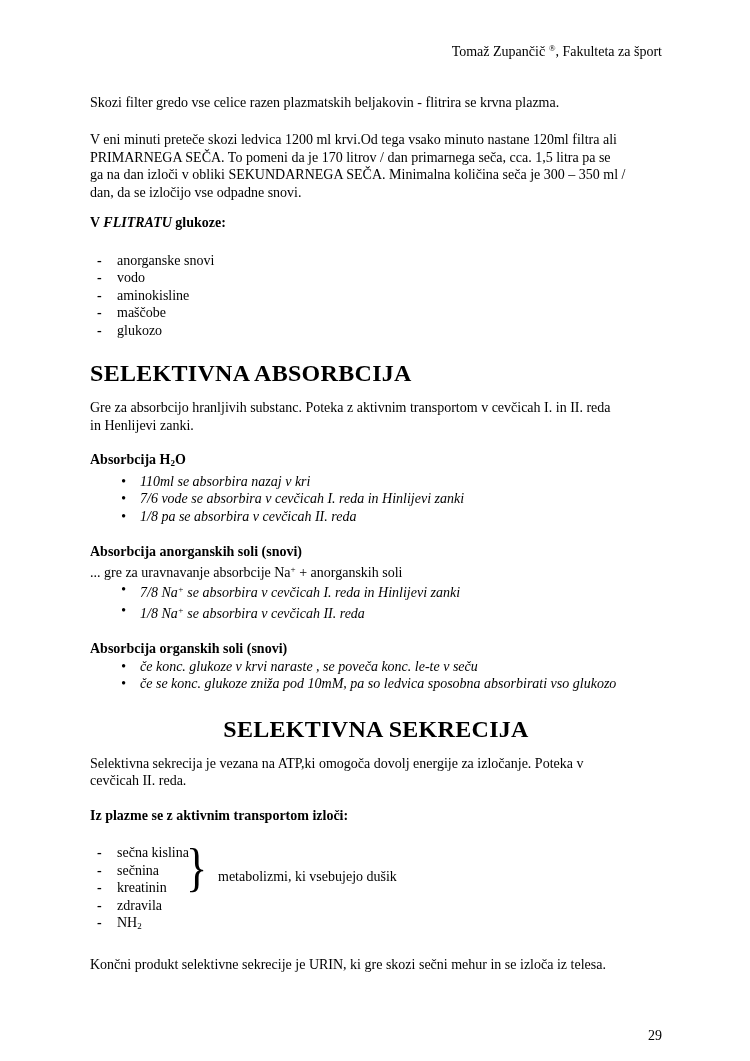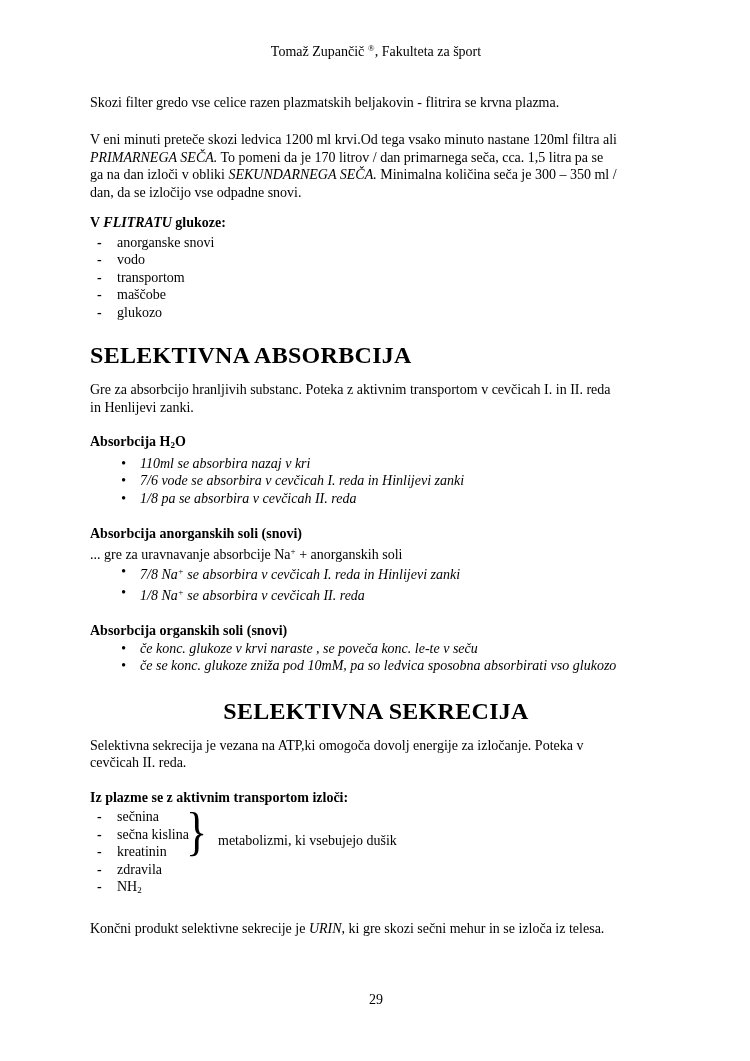--- a/index.html
+++ b/index.html
@@ -10,35 +10,35 @@
     margin: 0 auto;
     background: #ffffff;
     box-sizing: border-box;
     padding: 40px 88px 0 90px;
     font-family: "Liberation Serif", "DejaVu Serif", serif;
     font-size: 14px;
     line-height: 17.5px;
     color: #000000;
     overflow: hidden;
   }
-  .center { text-align: center; }
+  .center { text-align: right; }
   .line { white-space: nowrap; }
   .para div.line { white-space: nowrap; }
   .h1 {
     font-weight: bold;
     font-size: 24px;
     line-height: 24px;
     letter-spacing: 0.3px;
     white-space: nowrap;
   }
   .bold-head { font-weight: bold; white-space: nowrap; }
 
   
   .seg-b  { font-weight: bold; }
-  .seg-i  { font-style: italic; }
+  .seg-i  { }
   .seg-bi { font-weight: bold; font-style: italic; }
   .seg-sup  { font-size: 9px; vertical-align: 5px; }
   .seg-sub  { font-size: 9px; vertical-align: -2px; }
   .seg-bsub { font-size: 9px; vertical-align: -2px; font-weight: bold; }
 
   
   .dash-item {
     position: relative;
     padding-left: 27px;
     white-space: nowrap;
@@ -58,21 +58,21 @@
   .bullet-item::before {
     content: "\2022";
     position: absolute;
     left: 31px;
   }
 
   
   .mt-intro      { margin-top: 33px; }
   .mt-filtration { margin-top: 20px; }
   .mt-filtrate-h { margin-top: 13px; }
-  .mt-list-tight { margin-top: 2px; }
+  .mt-list-tight { margin-top: 20px; }
   .mt-h1-abs     { margin-top: 22px; }
   .mt-para       { margin-top: 14px; }
   .mt-subhead    { margin-top: 17px; }
   .mt-subhead2   { margin-top: 18px; }
   .mt-h1-sek     { margin-top: 24px; text-align: center; }
   .mt-final      { margin-top: 20px; }
   .mt-footer     { margin-top: 54px; }
 
   
   .excretion-list { position: relative; }
@@ -107,21 +107,21 @@
       <div class="line"><span class="seg-i">PRIMARNEGA SEČA.</span><span> To pomeni da je 170 litrov / dan primarnega seča, cca. 1,5 litra pa se</span></div>
       <div class="line"><span>ga na dan izloči v obliki </span><span class="seg-i">SEKUNDARNEGA SEČA.</span><span> Minimalna količina seča je 300 – 350 ml /</span></div>
       <div class="line"><span>dan, da se izločijo vse odpadne snovi.</span></div>
     </div>
 
   <div class="line mt-filtrate-h"><span class="seg-b">V </span><span class="seg-bi">FLITRATU</span><span class="seg-b"> glukoze:</span></div>
 
   <div class="mt-list-tight">
       <div class="dash-item"><span>anorganske snovi</span></div>
       <div class="dash-item"><span>vodo</span></div>
-      <div class="dash-item"><span>transportom</span></div>
+      <div class="dash-item"><span>aminokisline</span></div>
       <div class="dash-item"><span>maščobe</span></div>
       <div class="dash-item"><span>glukozo</span></div>
     </div>
 
   <div class="h1 mt-h1-abs">SELEKTIVNA ABSORBCIJA</div>
 
   <div class="para mt-para">
       <div class="line"><span>Gre za absorbcijo hranljivih substanc. Poteka z aktivnim transportom v cevčicah I. in II. reda</span></div>
       <div class="line"><span>in Henlijevi zanki.</span></div>
     </div>
@@ -154,22 +154,22 @@
 
   <div class="para mt-para">
       <div class="line"><span>Selektivna sekrecija je vezana na ATP,ki omogoča dovolj energije za izločanje. Poteka v</span></div>
       <div class="line"><span>cevčicah II. reda.</span></div>
     </div>
 
   <div class="bold-head mt-subhead">Iz plazme se z aktivnim transportom izloči:</div>
 
   <div class="excretion-list mt-list-tight">
     <div>
+        <div class="dash-item"><span>sečna kislina</span></div>
         <div class="dash-item"><span>sečnina</span></div>
-        <div class="dash-item"><span>sečna kislina</span></div>
         <div class="dash-item"><span>kreatinin</span></div>
         <div class="dash-item"><span>zdravila</span></div>
         <div class="dash-item"><span>NH</span><span class="seg-sub">2</span></div>
       </div>
     <span class="brace">}</span>
     <span class="brace-label">metabolizmi, ki vsebujejo dušik</span>
   </div>
 
   <div class="line mt-final"><span>Končni produkt selektivne sekrecije je </span><span class="seg-i">URIN</span><span>, ki gre skozi sečni mehur in se izloča iz telesa.</span></div>
 

